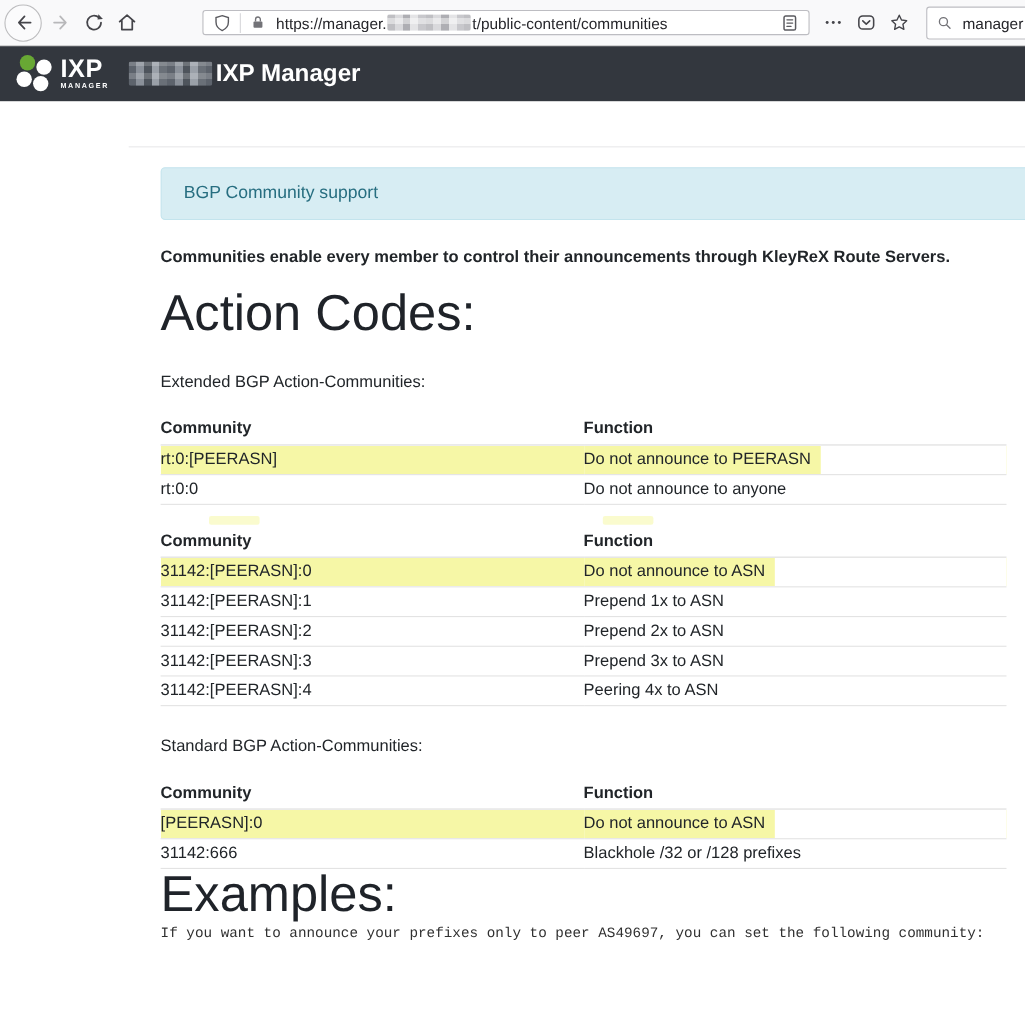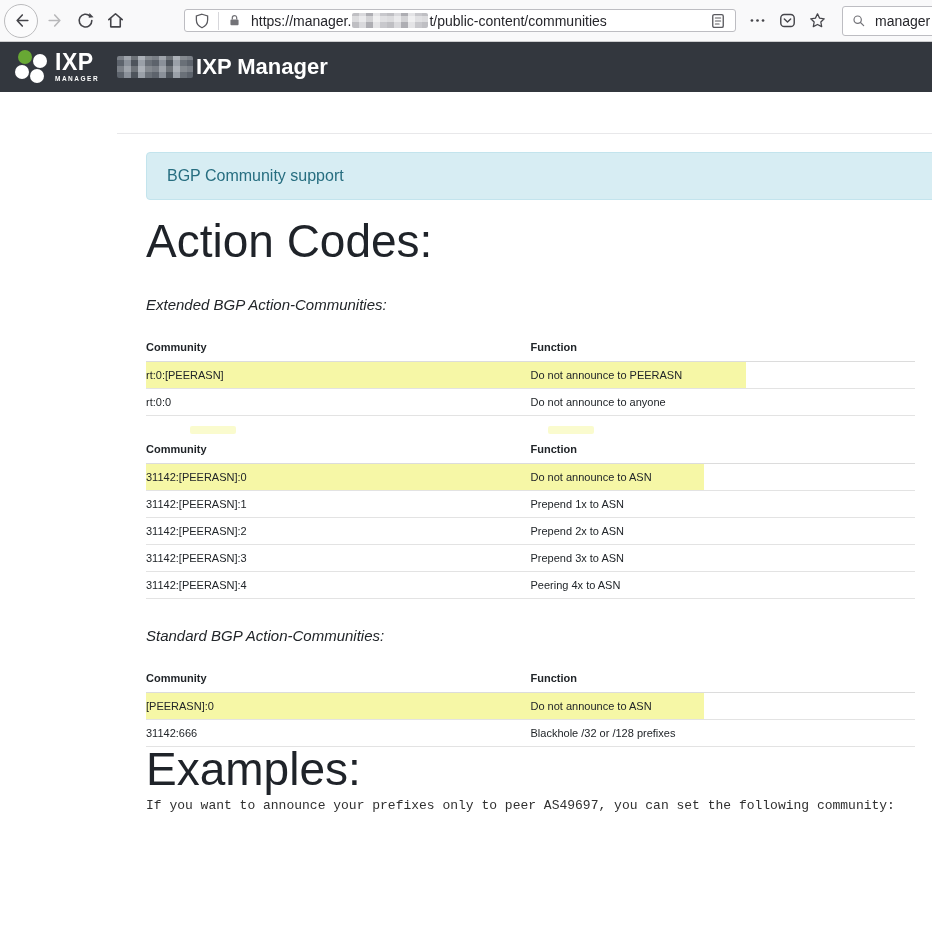--- a/index.html
+++ b/index.html
@@ -57,24 +57,24 @@
 
   
   .top-rule { margin:41px 0 0 117px; border-top:1px solid #e8e8ea; height:0; }
   .alert { margin:18px 0 0 146px; width:794px; height:48px; background:var(--alert-bg,#d7edf3);
            border:1px solid #c3e4ed; border-radius:4px; display:flex; align-items:center;
            padding-left:20px; color:var(--alert-text,#276e80); font-size:16px; }
   .main { margin-left:146px; width:769px; color:#212529; }
   .intro { margin-top:24px; font-size:15px; font-weight:700; line-height:19px; }
   .h1 { margin-top:21px; font-size:46px; font-weight:400; line-height:40px; color:#1f2329; }
   .h1.examples { margin-top:2px; }
-  .section-label { margin-top:27px; font-size:15px; line-height:19px;font-style:italic; }
+  .section-label { margin-top:27px; font-size:15px; line-height:19px; }
   .section-label.first { margin-top:34px; }
   .table-wrap { margin-top:22px; position:relative; }
-  table.ctable { width:100%; border-collapse:collapse; font-size:11px; color:#212529; table-layout:fixed; }
+  table.ctable { width:100%; border-collapse:collapse; font-size:15px; color:#212529; table-layout:fixed; }
   .ctable th { width:50.3%; text-align:left; font-weight:700; padding:2px 0 5px; line-height:18px;
                border-bottom:1px solid #dcdcdc; }
   .ctable td { padding:4px 0; line-height:18px; border-bottom:1px solid #e3e3e3; overflow:hidden; white-space:nowrap; }
   td.hl-full { background:var(--hl,#f6f7a6); }
   .smudge { position:absolute; top:-12px; width:46px; height:8px; background:var(--hl,#f6f7a6);
             opacity:.55; border-radius:2px; }
   .mono-line { margin-top:10px; font-family:"Liberation Mono",monospace; font-size:13px;
                line-height:14px; color:#303030; white-space:nowrap; }
 </style>
 </head>
@@ -169,20 +169,21 @@
     <div class="brand">IXP Manager</div>
   </div>
 
   <div class="top-rule"></div>
 
   <div class="alert">
     <span>BGP Community support</span>
   </div>
 
   <div class="main">
+    <div class="intro">Communities enable every member to control their announcements through KleyReX Route Servers.</div>
     <div class="h1">Action Codes:</div>
 
     <div>
         <div class="section-label first">Extended BGP Action-Communities:</div>
         <div class="table-wrap">
           <table class="ctable">
             <thead>
               <tr>
                 <th>Community</th>
                 <th>Function</th>

